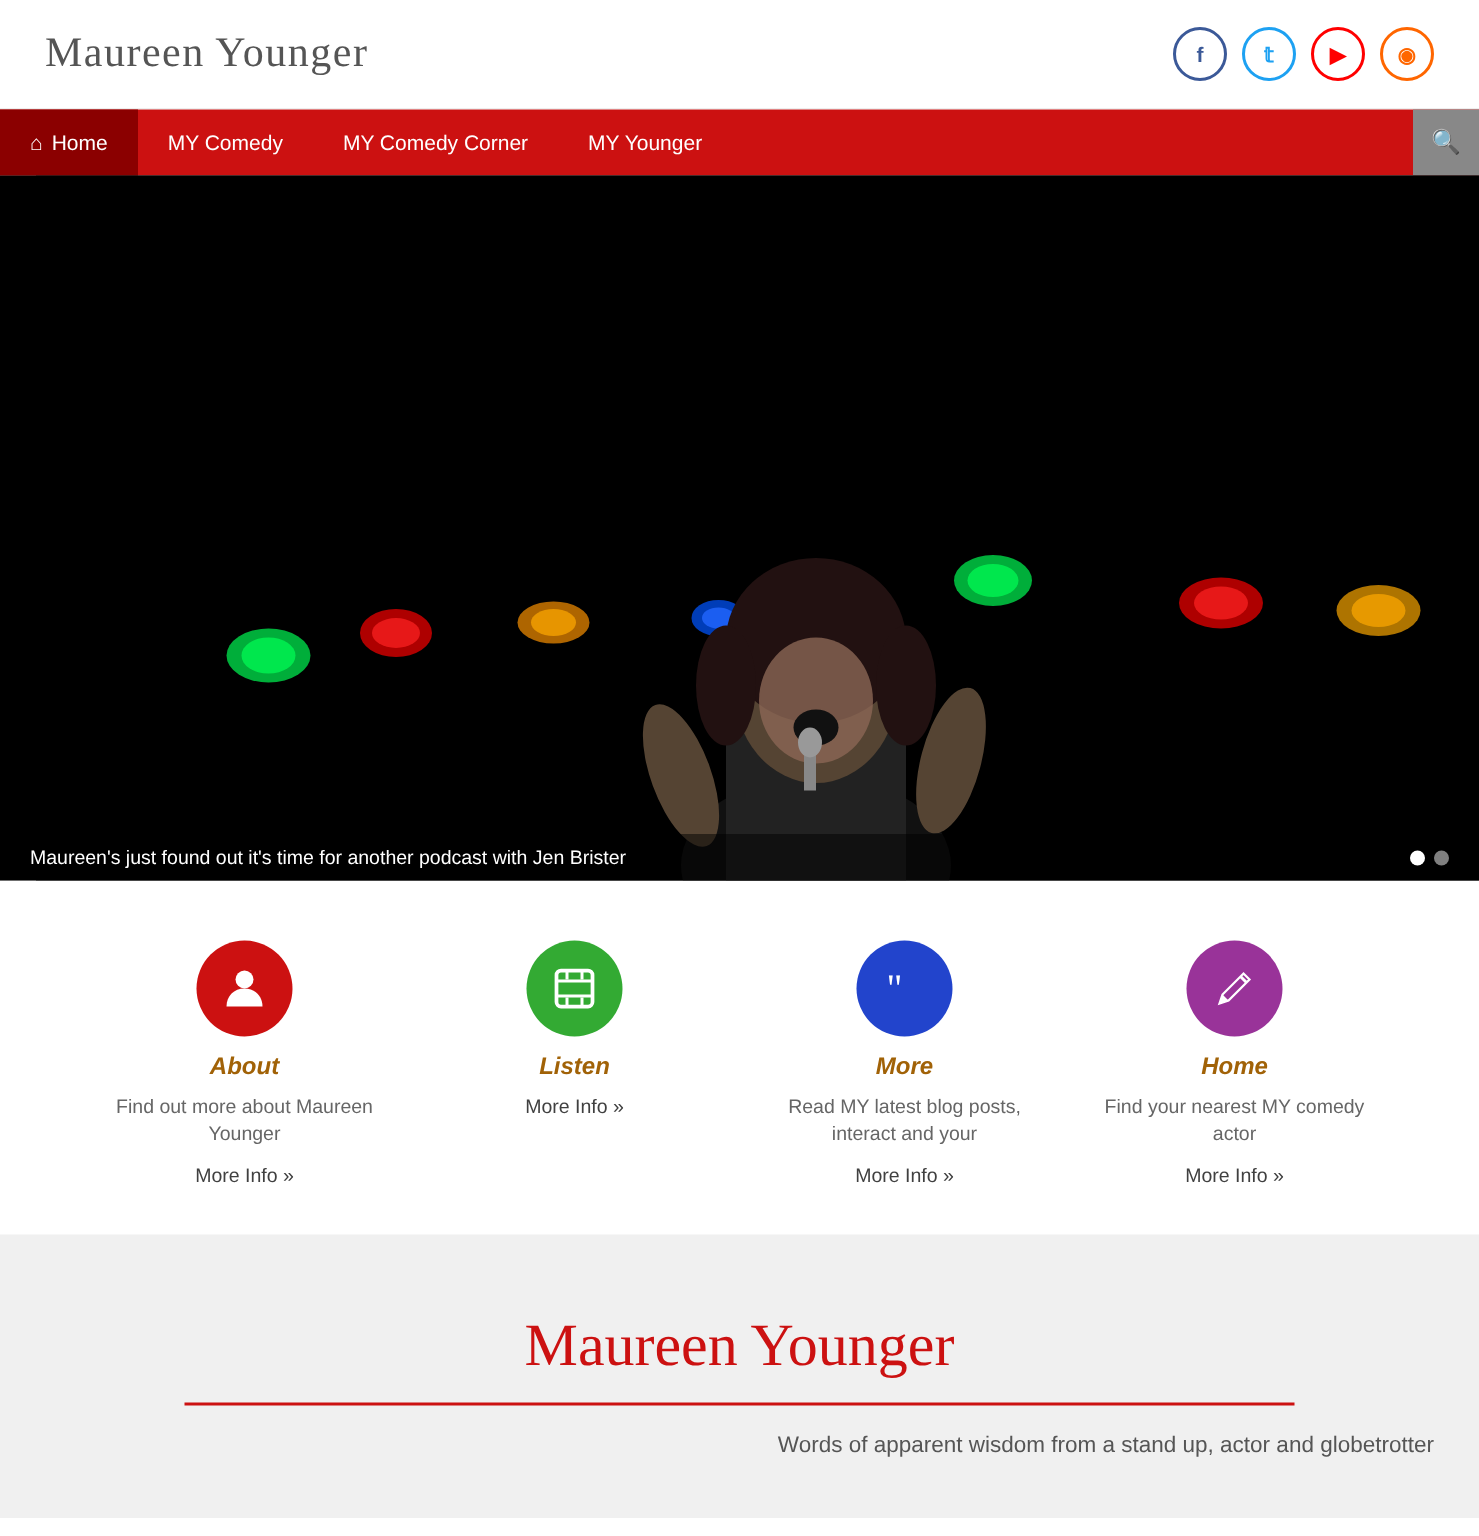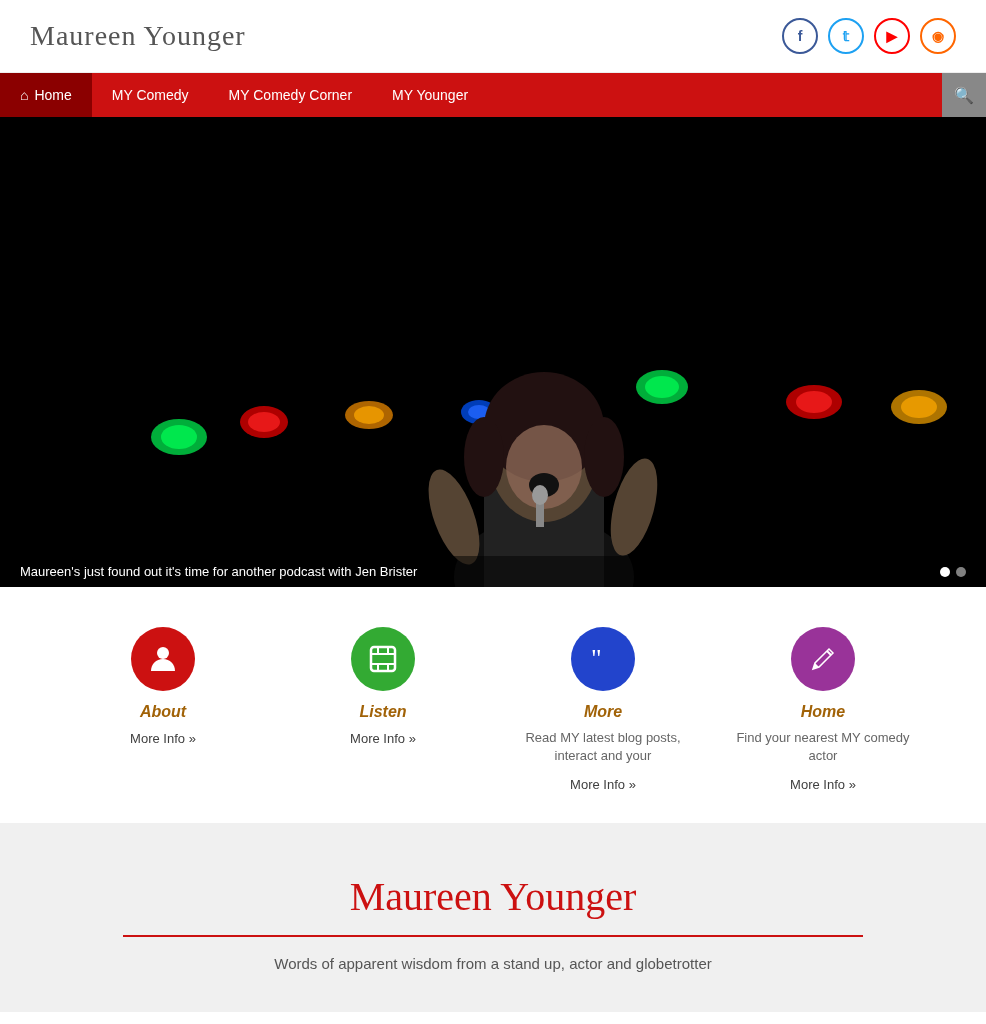--- a/index.html
+++ b/index.html
@@ -184,20 +184,21 @@
     }
     .about-divider {
       border: none;
       border-top: 2px solid #cc1111;
       width: 80%;
       margin: 0 auto 18px;
     }
     .about-subtitle {
       font-size: 15px;
       color: #555;
+      text-align: right;
     }
 
     
     .blog-section {
       padding: 40px 30px 20px;
       background: #fff;
     }
   </style>
 </head>
 <body>
@@ -293,20 +294,21 @@
 <div class="features">
 
   <div class="feature-item">
     <div class="feature-icon-circle red">
       <svg width="32" height="32" viewBox="0 0 32 32" fill="white">
         <circle cx="16" cy="10" r="6"></circle>
         <path d="M4 28c0-7 5-12 12-12s12 5 12 12" fill="white"></path>
       </svg>
     </div>
     <div class="feature-title">About</div>
+    <div class="feature-desc">Find out more about Maureen Younger</div>
     <a class="feature-link">More Info »</a>
   </div>
 
   <div class="feature-item">
     <div class="feature-icon-circle green">
       <svg width="32" height="32" viewBox="0 0 32 32" fill="white">
         <rect x="4" y="4" width="24" height="24" rx="3" stroke="white" stroke-width="2.5" fill="none"></rect>
         <rect x="4" y="10" width="24" height="2" fill="white"></rect>
         <rect x="4" y="20" width="24" height="2" fill="white"></rect>
         <rect x="10" y="4" width="2" height="6" fill="white"></rect>

